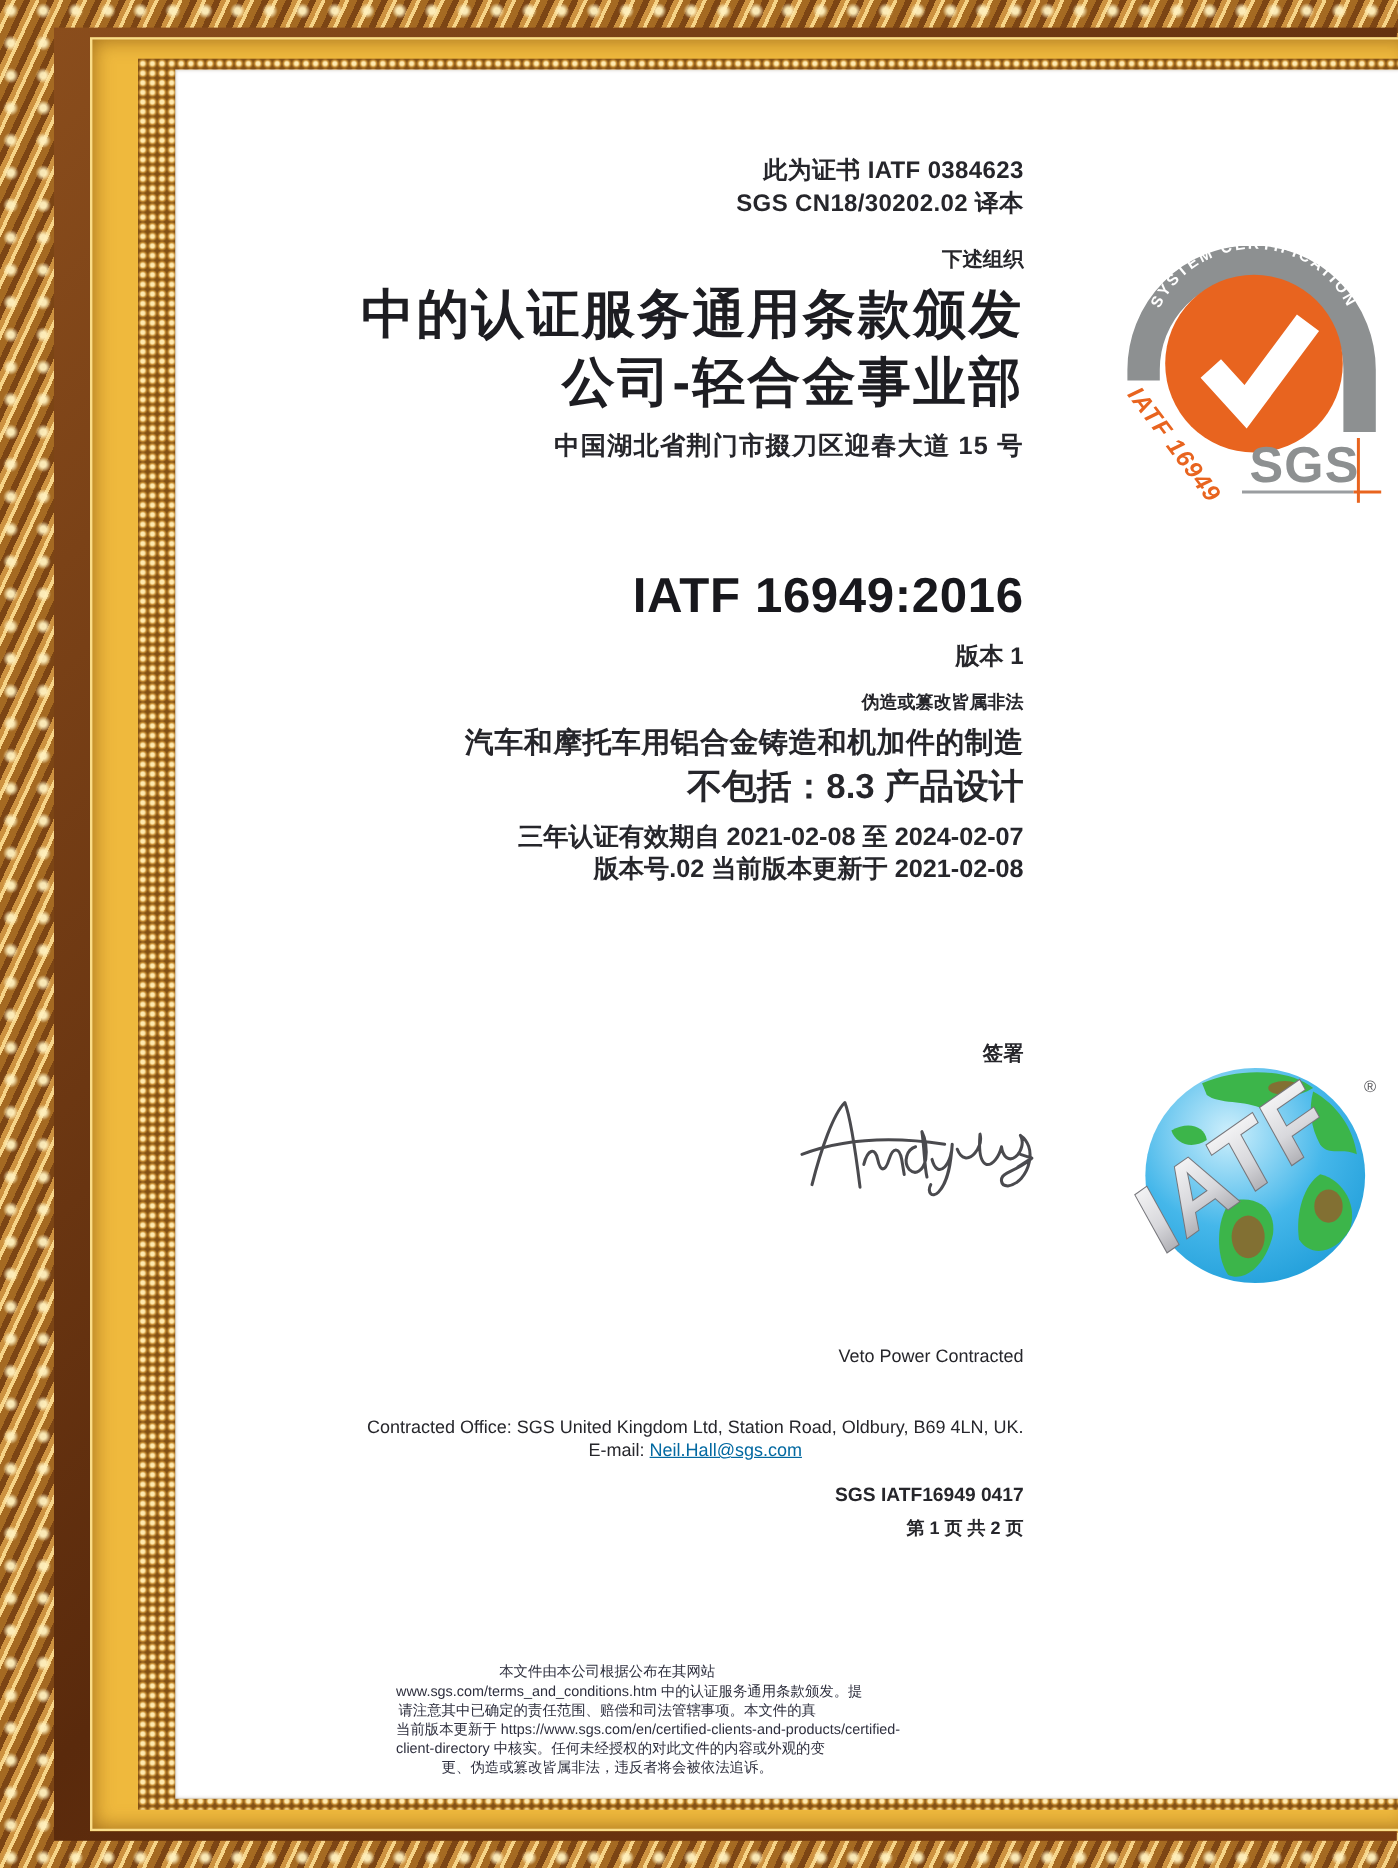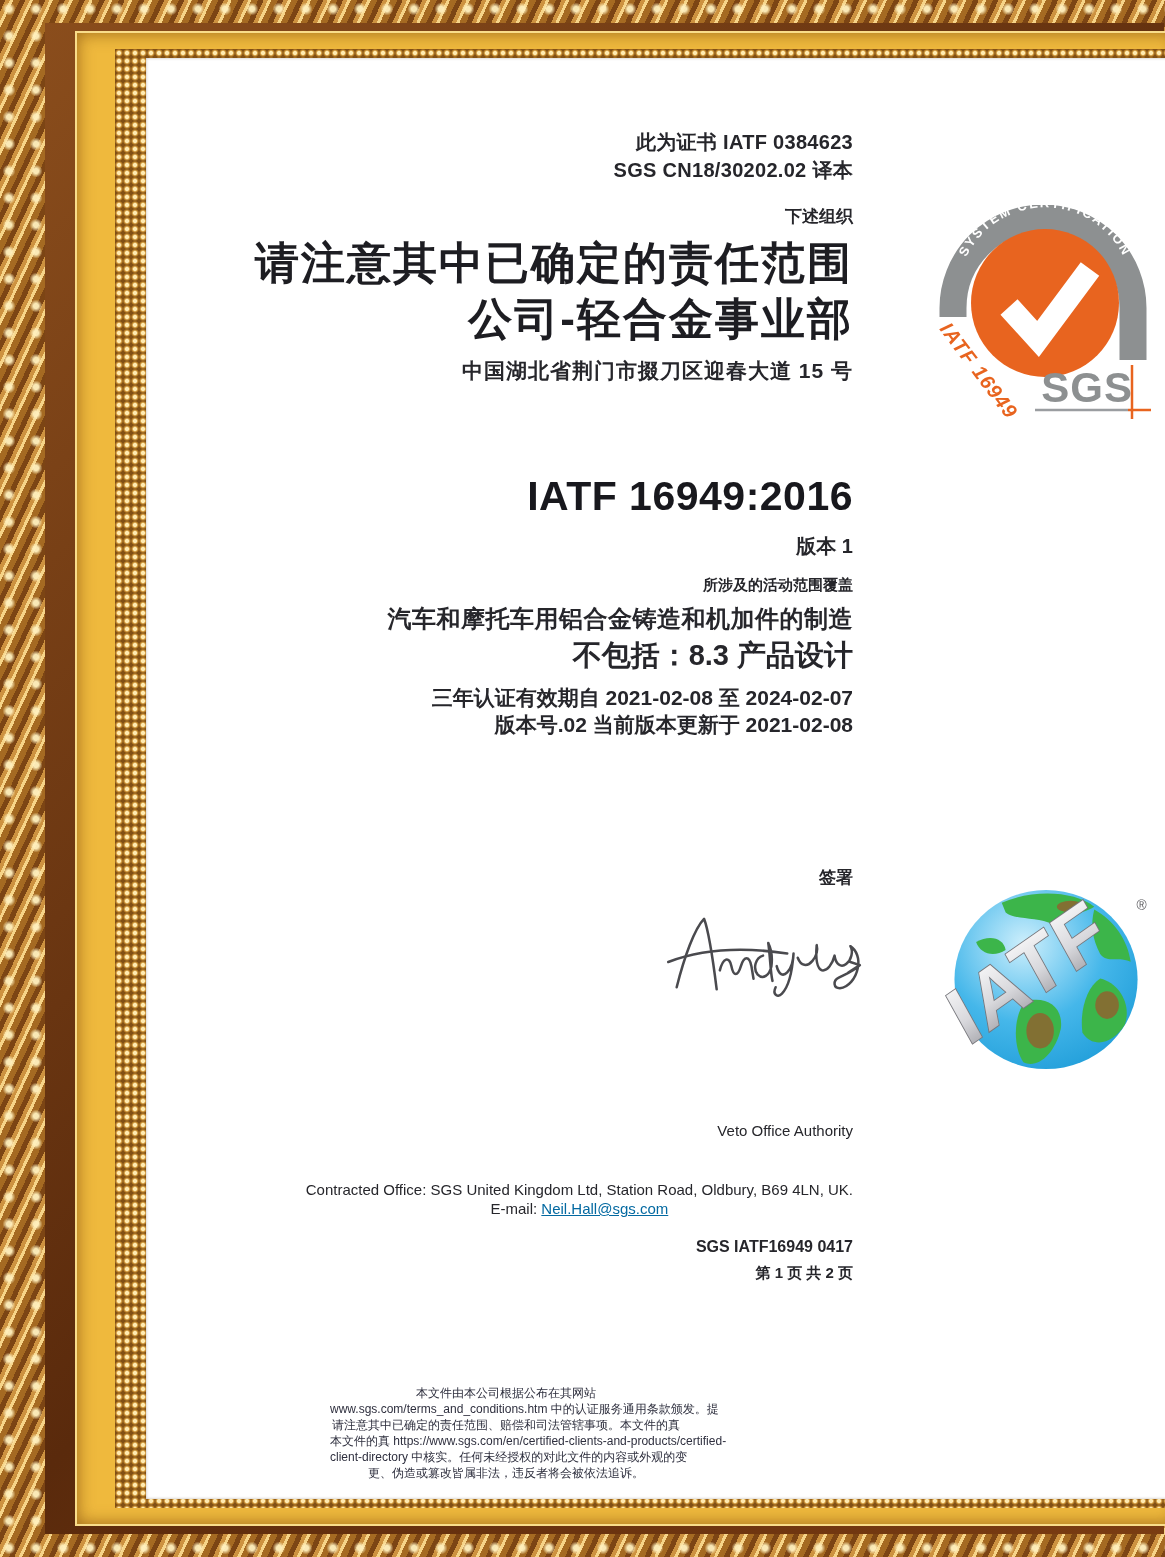--- a/index.html
+++ b/index.html
@@ -69,32 +69,32 @@
           <div class="band paper">
 
             <div class="rline cert-ref">
               <div>此为证书 IATF 0384623</div>
               <div>SGS CN18/30202.02 译本</div>
             </div>
 
             <div class="rline intro">下述组织</div>
 
             <div class="rline company">
-              <div>请注意其中已确定的责任范围</div>
+              <div>中的认证服务通用条款颁发</div>
               <div>公司-轻合金事业部</div>
             </div>
 
             <div class="rline address">中国湖北省荆门市掇刀区迎春大道 15 号</div>
 
 
             <div class="rline standard">IATF 16949:2016</div>
 
             <div class="rline version">版本 1</div>
 
-            <div class="rline scope-intro">所涉及的活动范围覆盖</div>
+            <div class="rline scope-intro">伪造或篡改皆属非法</div>
             <div class="rline scope">汽车和摩托车用铝合金铸造和机加件的制造</div>
             <div class="rline exclusion">不包括：8.3 产品设计</div>
 
             <div class="rline validity">
               <div>三年认证有效期自 2021-02-08 至 2024-02-07</div>
               <div>版本号.02 当前版本更新于 2021-02-08</div>
             </div>
 
             <div class="rline signed">签署</div>
 
@@ -102,35 +102,35 @@
               <g fill="none" stroke="#3b3b40" stroke-width="2.4" stroke-linecap="round" stroke-linejoin="round" opacity="0.92">
                 <path d="M 13 80 C 20 52 30 24 39 15 C 44 28 48 58 51 82"></path>
                 <path d="M 5 56 C 34 45 72 41 118 48"></path>
                 <path d="M 54 64 C 57 52 63 50 65 60 C 67 70 71 70 74 60 C 77 50 82 50 84 60 L 86 72"></path>
                 <path d="M 95 50 C 88 52 85 62 90 68 C 95 73 101 69 103 60 C 104 52 103 44 100 38 C 102 52 102 66 104 74"></path>
                 <path d="M 108 60 C 110 68 114 70 118 66 C 122 62 124 54 124 48 C 123 62 121 78 113 86 C 108 91 104 86 107 80"></path>
                 <path d="M 128 52 C 131 60 137 61 142 55 C 146 50 147 44 146 40 C 145 52 146 62 151 64 C 156 65 161 58 163 50 C 164 58 169 62 174 58 C 179 54 181 46 178 41 C 184 45 187 53 185 62 C 183 72 176 80 168 81 C 162 81 161 74 167 71 C 175 67 182 64 187 59 L 178 56 M 187 59 L 176 66"></path>
               </g>
             </svg>
 
-            <div class="rline veto">Veto Office Authority</div>
+            <div class="rline veto">Veto Power Contracted</div>
 
             <div class="rline contracted">
               <div>Contracted Office: SGS United Kingdom Ltd, Station Road, Oldbury, B69 4LN, UK.</div>
               <div><span>E-mail: </span><span class="email-link">Neil.Hall@sgs.com</span></div>
             </div>
 
             <div class="rline doc-code">SGS IATF16949 0417</div>
             <div class="rline page-info">第 1 页 共 2 页</div>
 
             <div class="legal">
               <div>本文件由本公司根据公布在其网站</div>
               <div>www.sgs.com/terms_and_conditions.htm 中的认证服务通用条款颁发。提</div>
               <div>请注意其中已确定的责任范围、赔偿和司法管辖事项。本文件的真</div>
-              <div>本文件的真 https://www.sgs.com/en/certified-clients-and-products/certified-</div>
+              <div>当前版本更新于 https://www.sgs.com/en/certified-clients-and-products/certified-</div>
               <div>client-directory 中核实。任何未经授权的对此文件的内容或外观的变</div>
               <div>更、伪造或篡改皆属非法，违反者将会被依法追诉。</div>
             </div>
 
             <svg class="sgs-logo" viewBox="0 0 235 220">
               <path id="archPath" d="M 22 112 L 22 103 A 90 90 0 1 1 202 103 L 202 155" fill="none" stroke="#8d9091" stroke-width="27"></path>
               <path id="archTextPath" d="M 30 112 A 87 87 0 1 1 198 112" fill="none"></path>
               <text font-size="13" font-weight="bold" fill="#ffffff" letter-spacing="2">
                 <textPath href="#archTextPath" startOffset="50%" text-anchor="middle">SYSTEM CERTIFICATION</textPath>
               </text>

